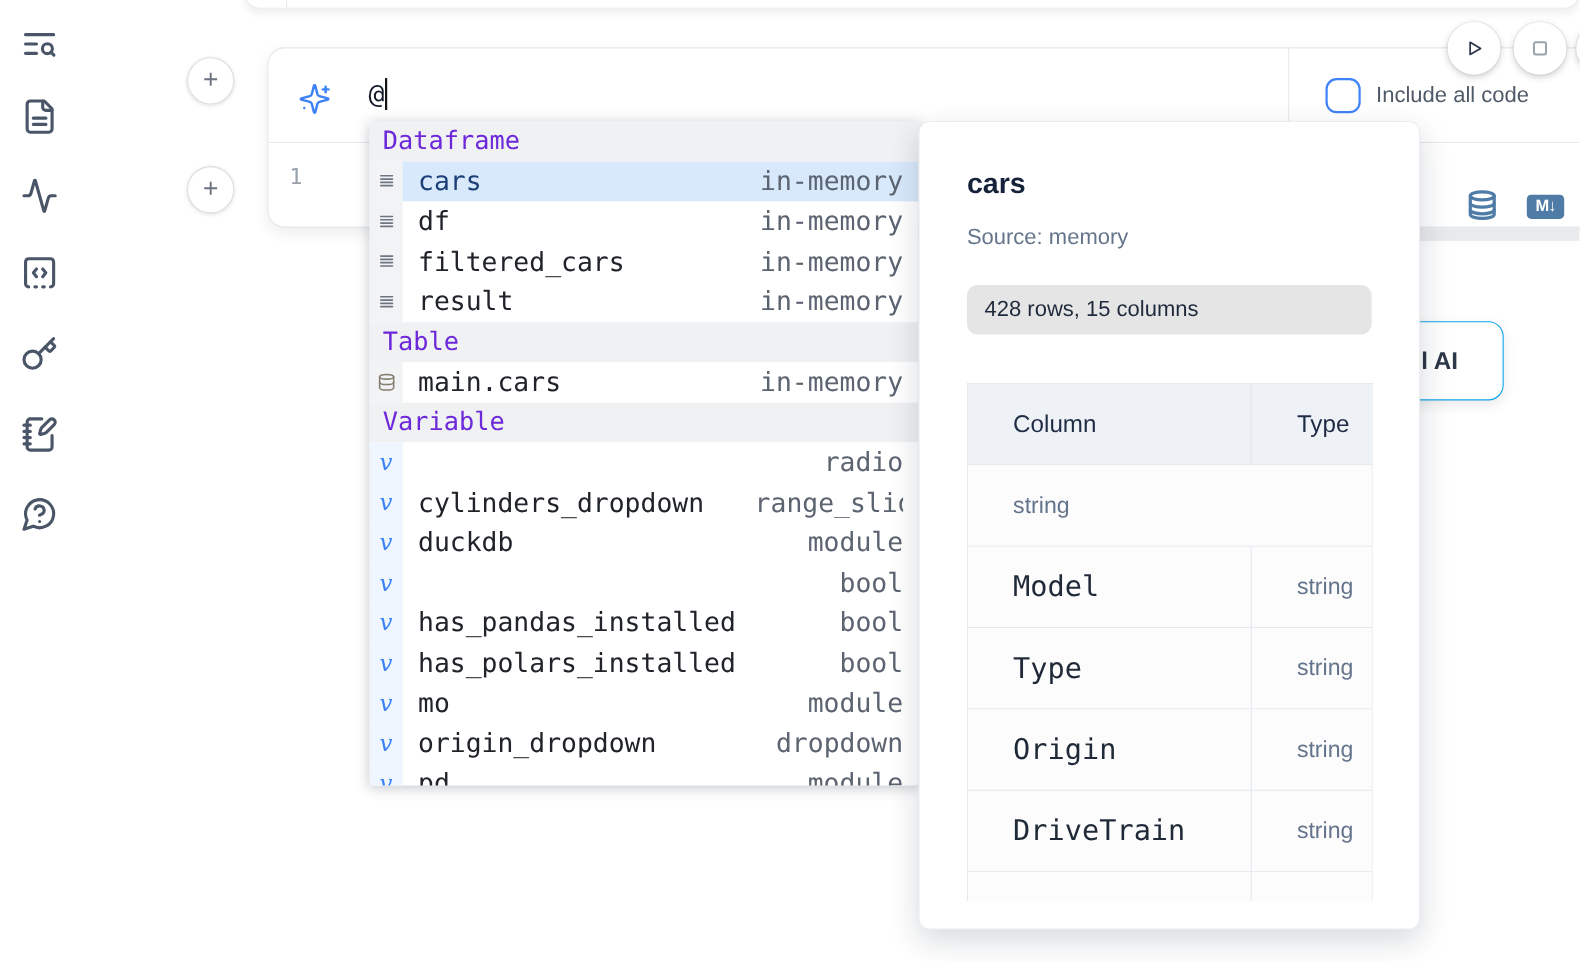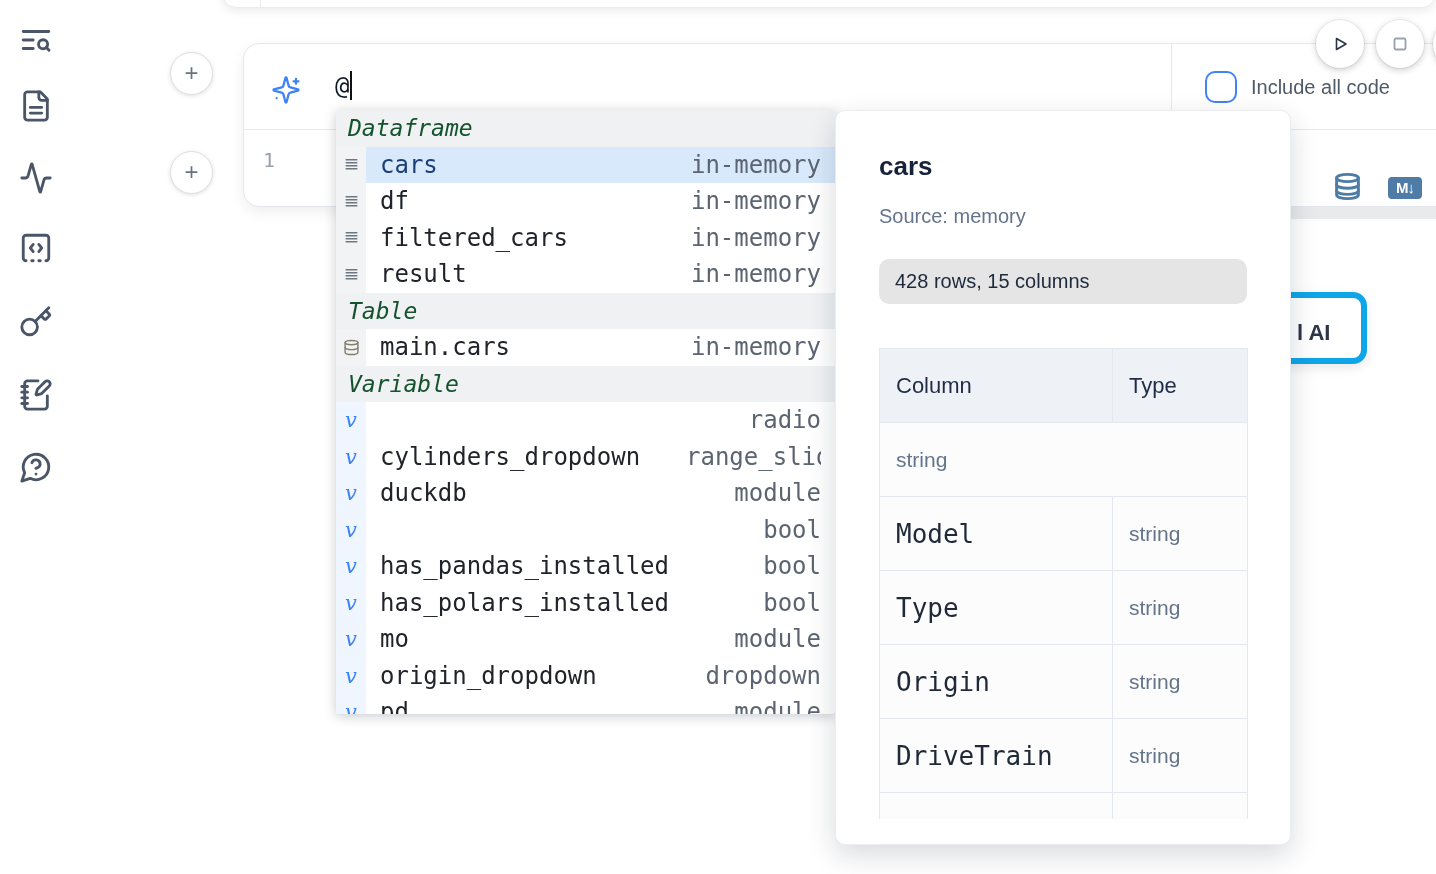--- a/index.html
+++ b/index.html
@@ -58,21 +58,21 @@
     background:#4e7ca6; border-radius:4px; color:#fff; font-weight:bold; font-size:15px;
     text-align:center; line-height:21px; cursor:pointer; letter-spacing:-1px; }
   .gray-bar { position:absolute; left:850px; top:207px; right:0; height:12px;
     background:#e9eaec; z-index:2; }
 
   
   .dropdown { position:absolute; left:336px; top:110px; width:499px; height:604px;
     background:#fff; border-radius:3px; box-shadow:0 2px 12px rgba(30,40,60,.25);
     overflow:hidden; z-index:6; font-family:"DejaVu Sans Mono","Liberation Mono",monospace; }
   .crow { height:36.5px; display:flex; align-items:center; font-size:24px; }
-  .crow.section { background:#eff1f3; color:#14532d; padding-left:12px; font-size:23px;font-style:italic; }
+  .crow.section { background:#eff1f3; color:#6d28d9; padding-left:12px; font-size:23px; }
   .crow.item { cursor:pointer; }
   .cicon { width:30px; align-self:stretch; flex:none; background:#f1f3f4;
     display:flex; align-items:center; justify-content:center; }
   .cicon.var { background:#eff6ff; }
   .vglyph { font-family:"DejaVu Serif","Liberation Serif",serif; font-style:italic;
     color:#3b82f6; font-size:21px; }
   .crowinner { flex:1; align-self:stretch; display:flex; align-items:center;
     padding:0 14px; min-width:0; overflow:hidden; }
   .crowinner.sel { background:#d8e9fb; }
   .cname { color:#20242a; white-space:nowrap; }
@@ -86,34 +86,34 @@
     box-shadow:0 10px 28px rgba(15,23,42,.16); z-index:8; }
   .pv-title { position:absolute; left:43px; top:40px; font-size:26px; font-weight:bold; color:#16213a; }
   .pv-source { position:absolute; left:43px; top:94px; font-size:20px; color:#64748b; }
   .pv-badge { position:absolute; left:43px; top:148px; width:368px; height:45px;
     background:#e5e5e5; border-radius:10px; font-size:20px; color:#1e293b;
     line-height:45px; padding-left:16px; }
   .pv-tablewrap { position:absolute; left:43px; top:237px; width:369px; height:471px;
     overflow:hidden; }
   .pv-table { border:1px solid #e3e8ee; border-bottom:none; }
   .ptr { display:flex; height:74px; border-bottom:1px solid #e3e8ee; }
-  .ptr > div { display:flex; align-items:center; padding-left:16px; }
+  .ptr > div { display:flex; align-items:center; padding-left:16px;margin-left:25px; }
   .ptc1 { width:233px; border-right:1px solid #e3e8ee; }
   .ptc2 { flex:1; }
   .ptr.head { background:#eef2f7; }
   .ptr.head > div { font-size:22px; color:#1f2c44; font-weight:500;
     font-family:"Liberation Sans",sans-serif; }
   .ptr .colname { font-family:"DejaVu Sans Mono","Liberation Mono",monospace;
     font-size:26px; color:#1f2937; }
   .ptr .coltype { font-size:21px; color:#64748b; }
   .ptr.body { background:#fcfcfd; }
 
   
   .ai-card { position:absolute; left:1240px; top:292px; width:127px; height:72px;
-    background:#fff; border:6px solid #0ea5e9; border-radius:14px;
+    background:#fff; border:1px solid #0ea5e9; border-radius:14px;
     box-shadow:0 4px 12px rgba(0,0,0,.09); z-index:5; cursor:pointer; }
   .ai-card span { position:absolute; left:51px; top:22px; font-size:22px;
     font-weight:bold; color:#2d3748; }
 </style>
 </head>
 <body>
 
 <div class="side-icon" style="top:23px">
   <svg viewBox="0 0 24 24">
       <path d="M21 6H3"></path>

